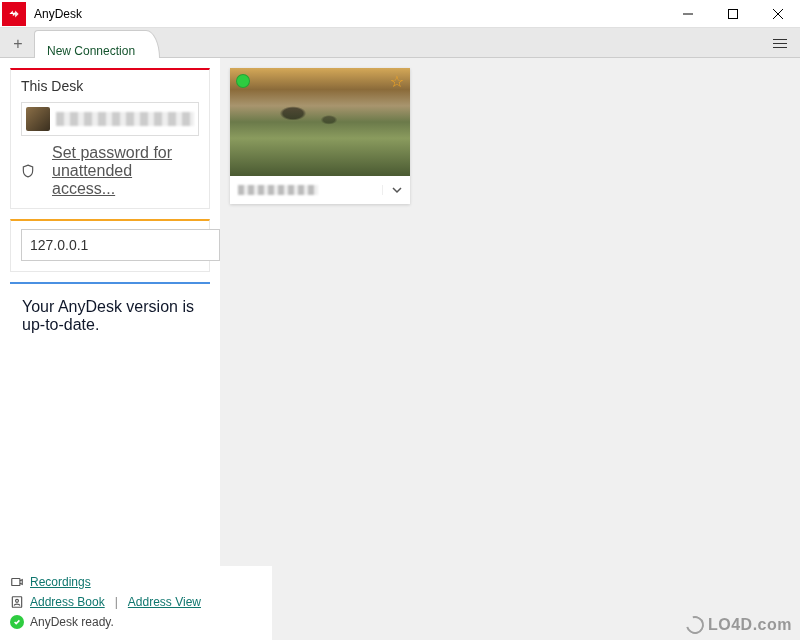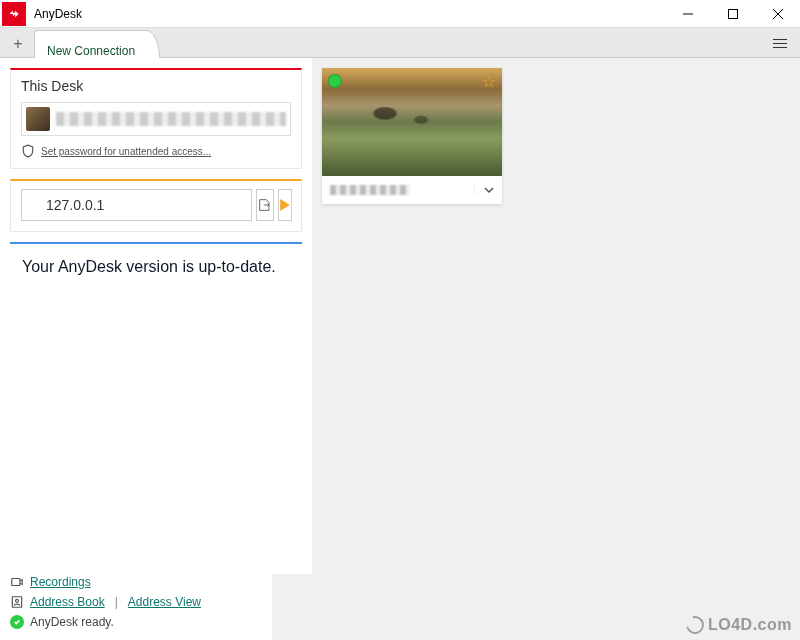--- a/index.html
+++ b/index.html
@@ -16,39 +16,39 @@
 
   
   .tabbar { height: 30px; background: #e8e8e8; display: flex; align-items: flex-end; border-bottom: 1px solid #ccc; position: relative; }
   .newtab-btn { width: 28px; height: 26px; display: flex; align-items: center; justify-content: center; color: #666; cursor: pointer; font-size: 16px; margin-left: 4px; }
   .tab { height: 28px; background: #fff; border: 1px solid #ccc; border-bottom: none; border-top-left-radius: 4px; border-top-right-radius: 14px 28px; padding: 0 24px 0 12px; display: flex; align-items: flex-end; font-size: 12px; color: #14532d; margin-left: 2px; position: relative; top: 1px; }
   .menu-btn { position: absolute; right: 8px; top: 4px; width: 24px; height: 22px; display: flex; flex-direction: column; align-items: center; justify-content: center; gap: 3px; cursor: pointer; }
   .menu-btn span { width: 14px; height: 1px; background: #333; }
 
   
   .main { display: flex; height: calc(100% - 28px - 30px - 66px); }
-  .left { width: 312px; background: #fff; padding: 10px; display: flex; flex-direction: column; gap: 10px; }
+  .left { width: 220px; background: #fff; padding: 10px; display: flex; flex-direction: column; gap: 10px; }
   .right { flex: 1; background: #f0f0f0; padding: 10px; }
 
   
   .panel { border: 1px solid #e8e8e8; border-top-width: 2px; padding: 8px 10px 10px; }
   .panel.red { border-top-color: #e2001a; }
   .panel.orange { border-top-color: #f5a623; }
   .panel.blue { border-top-color: #4a90e2; border: none; border-top: 2px solid #4a90e2; }
   .panel h3 { font-size: 14px; font-weight: 400; color: #333; margin-bottom: 8px; }
 
   .address-row { display: flex; align-items: center; gap: 6px; border: 1px solid #ddd; padding: 4px; margin-bottom: 8px; }
   .avatar { width: 24px; height: 24px; background: linear-gradient(135deg,#8b6f47,#3a2f1f); border-radius: 2px; }
   .blurred { flex: 1; height: 14px; background: repeating-linear-gradient(90deg,#ccc 0 8px,#eee 8px 14px); filter: blur(1px); }
 
-  .password-row { display: flex; align-items: center; gap: 6px; font-size: 10px; color: #555; text-decoration: underline; cursor: pointer; }
+  .password-row { display: flex; align-items: center; gap: 17px; font-size: 16px; color: #555; text-decoration: underline; cursor: pointer; }
   .shield-icon { width: 14px; height: 14px; }
 
   .remote-input-row { display: flex; gap: 4px; }
-  .remote-input { flex: 1; border: 1px solid #ccc; padding: 6px 24px; font-size: 14px; color: #333; }
+  .remote-input { flex: 1; border: 1px solid #ccc; padding: 6px 8px; font-size: 14px; color: #333; }
   .sq-btn { width: 32px; height: 32px; border: 1px solid #ccc; background: #fff; display: flex; align-items: center; justify-content: center; cursor: pointer; }
   .play-btn svg { fill: #f5a623; }
 
   .uptodate { font-size: 16px; color: #0f172a; padding: 6px 2px 10px; }
 
   
   .thumb-card { width: 180px; background: #fff; box-shadow: 0 1px 3px rgba(0,0,0,.15); }
   .thumb-img { width: 100%; height: 108px; background: linear-gradient(to bottom,#d4a858 0%,#8b6b3a 20%,#a8956e 35%,#6b7a4a 50%,#8a9b5e 65%,#4a5a32 100%); position: relative; }
   .thumb-img::before { content:""; position:absolute; inset:0; background: radial-gradient(ellipse at 35% 42%,rgba(0,0,0,.5) 0 6%,transparent 8%), radial-gradient(ellipse at 55% 48%,rgba(0,0,0,.35) 0 4%,transparent 6%); }
   .status-dot { position: absolute; top: 6px; left: 6px; width: 14px; height: 14px; background: #2ecc40; border-radius: 50%; border: 1px solid rgba(0,0,0,.2); }

